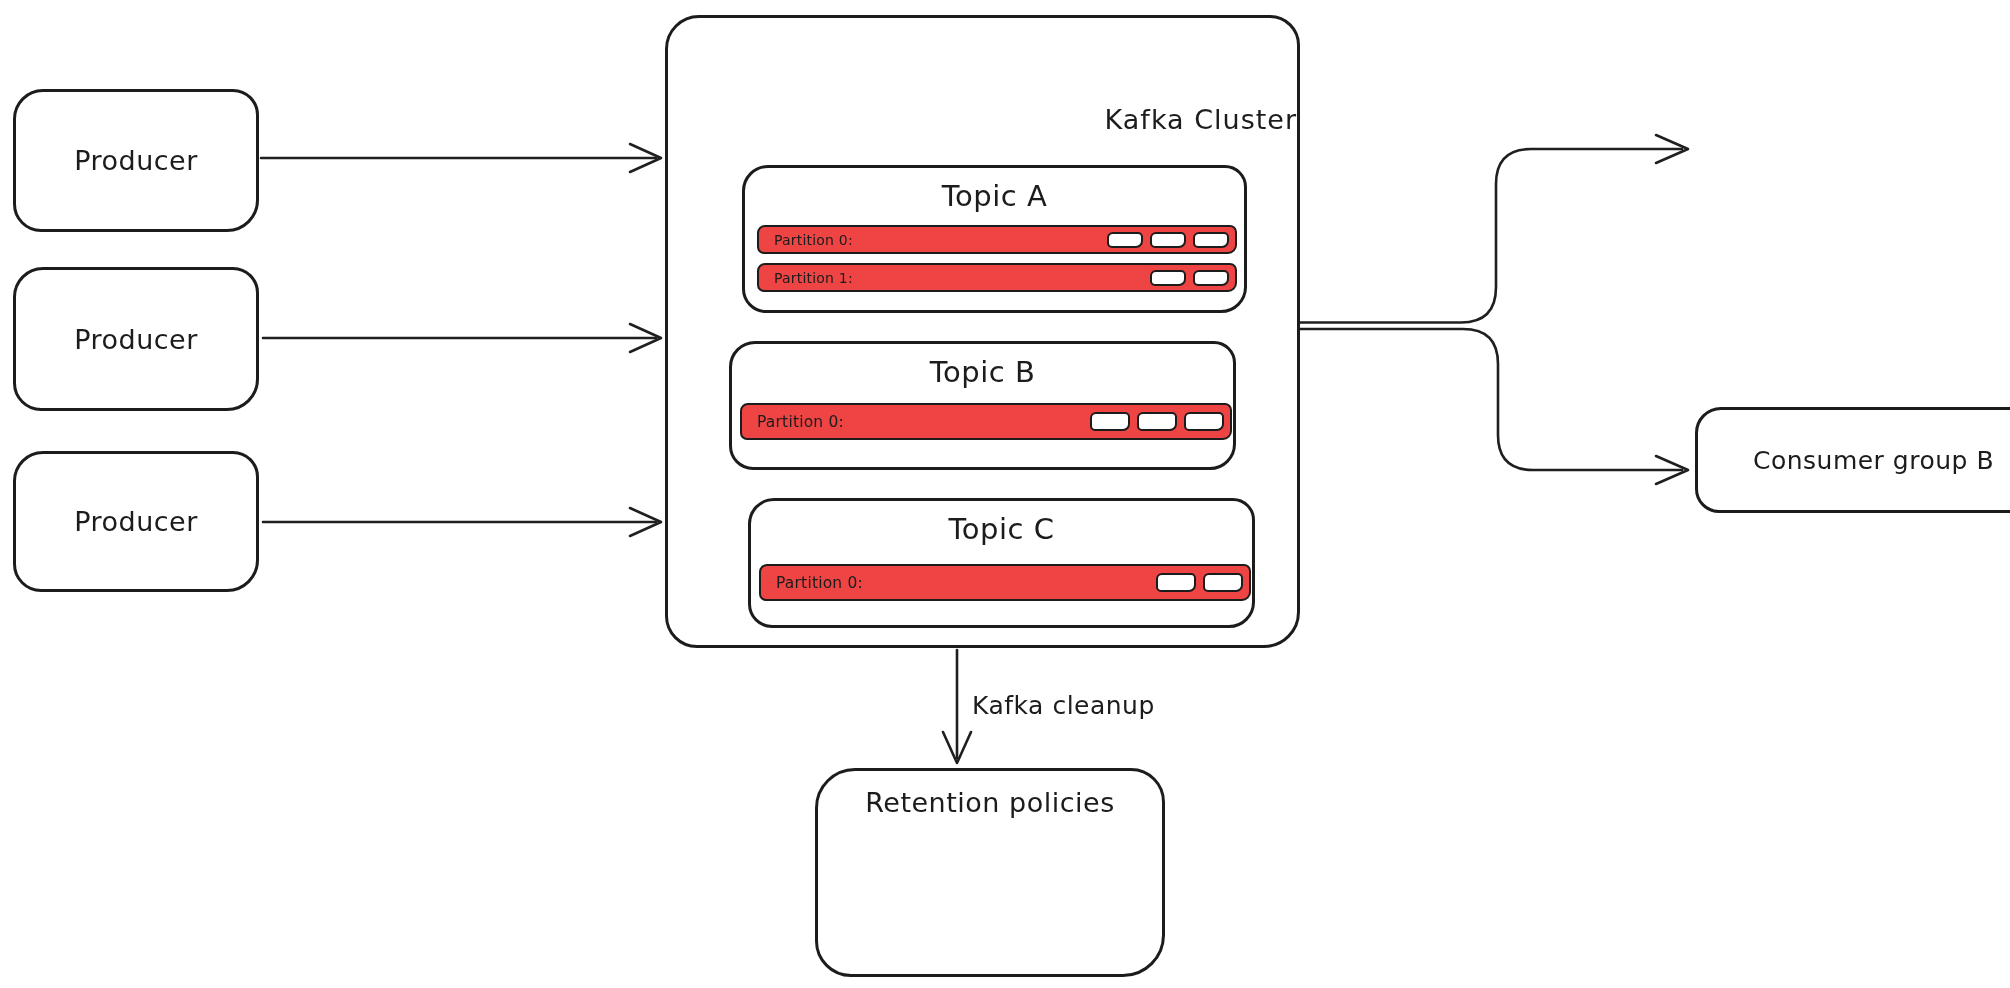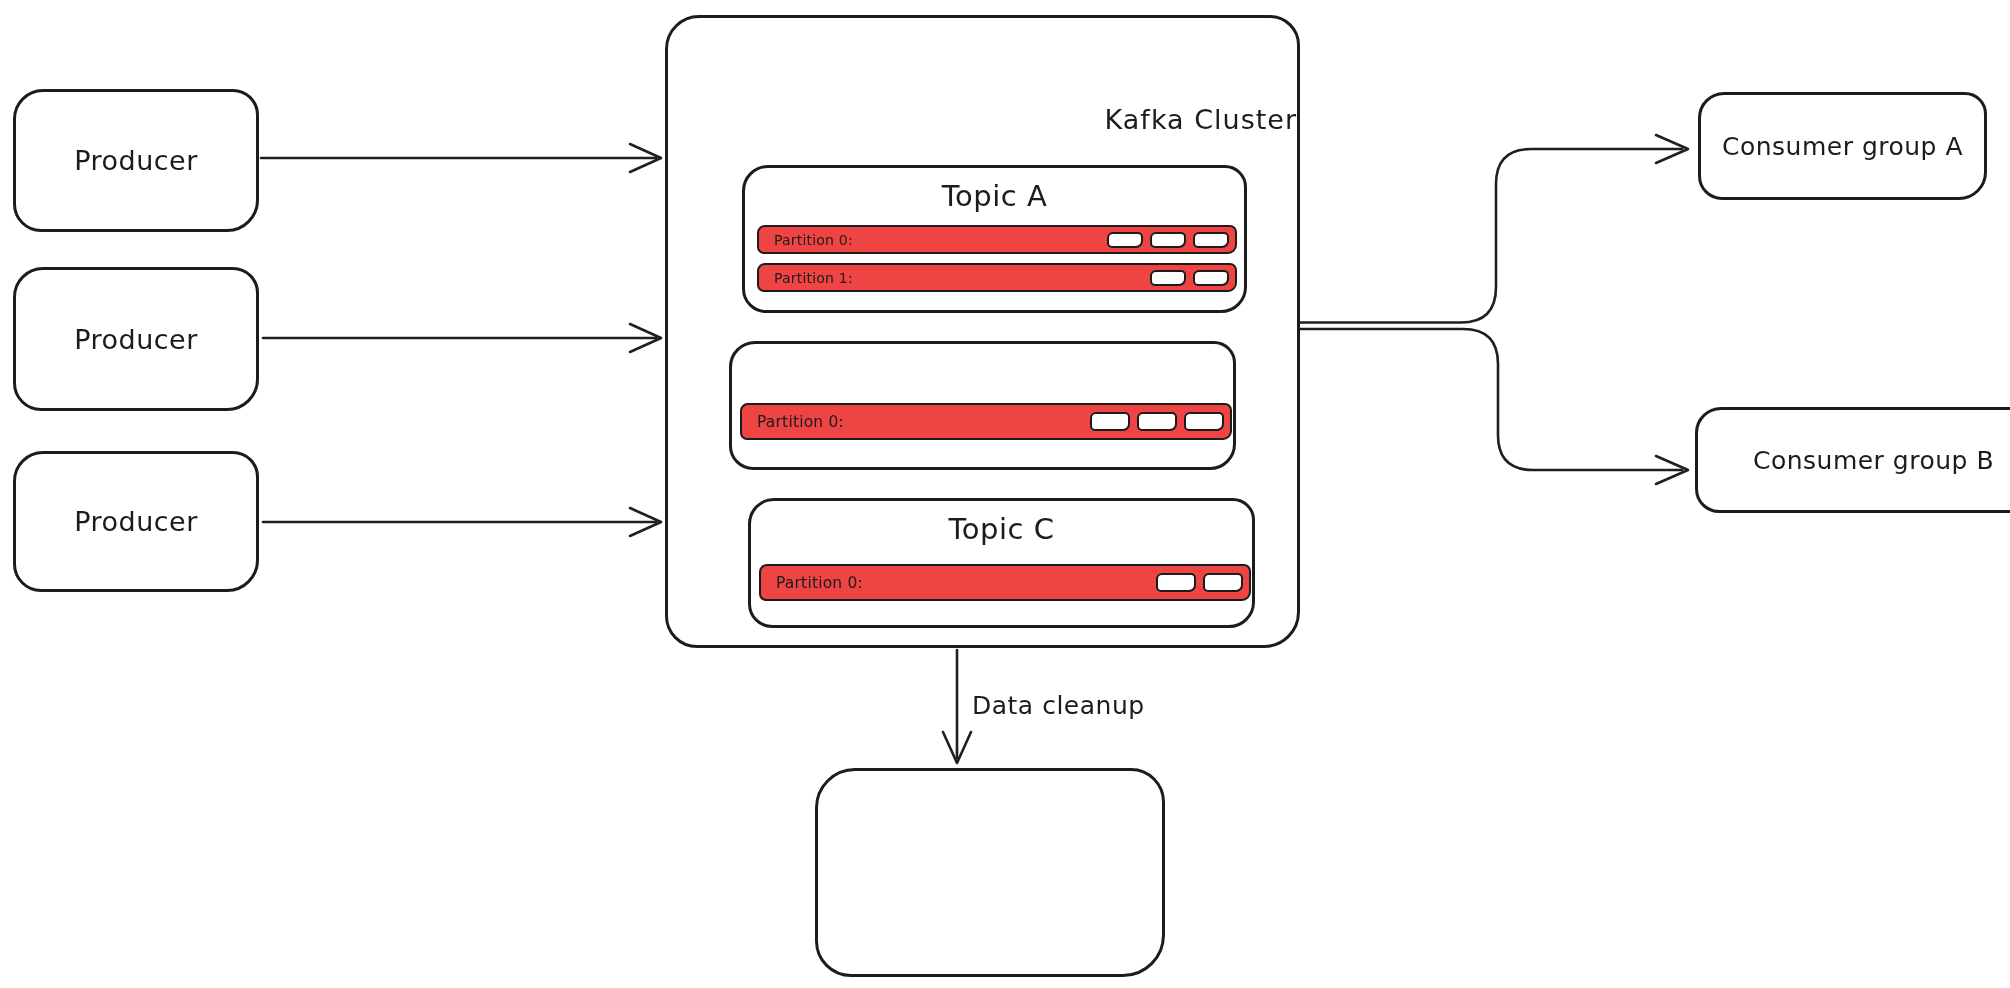--- a/index.html
+++ b/index.html
@@ -135,20 +135,21 @@
     <div class="prow" style="left:12px;top:95px;width:480px;height:29px;">
       <span class="prow-label">Partition 1:</span>
       <span class="seg-wrap">
           <div class="segment"></div>
           <div class="segment"></div>
         </span>
     </div>
   </div>
 
   <div class="box topic" style="left:729px;top:341px;width:507px;height:129px;">
+    <div class="topic-title">Topic B</div>
     <div class="prow row-lg" style="left:8px;top:59px;width:492px;height:37px;">
       <span class="prow-label">Partition 0:</span>
       <span class="seg-wrap">
           <div class="segment"></div>
           <div class="segment"></div>
           <div class="segment"></div>
         </span>
     </div>
   </div>
 
@@ -156,25 +157,23 @@
     <div class="topic-title">Topic C</div>
     <div class="prow row-lg" style="left:8px;top:63px;width:492px;height:37px;">
       <span class="prow-label">Partition 0:</span>
       <span class="seg-wrap">
           <div class="segment"></div>
           <div class="segment"></div>
         </span>
     </div>
   </div>
 
-  <div class="box node consumer" style="left:1698px;top:92px;width:289px;height:108px;">
-    <span>Consumer group A</span>
-  </div>
   <div class="box node consumer" style="left:1695px;top:407px;width:357px;height:106px;">
     <span>Consumer group B</span>
   </div>
 
-  <div class="cleanup-label">Data cleanup</div>
+  <div class="cleanup-label">Kafka cleanup</div>
 
   <div class="box retention">
+    <div class="retention-title">Retention policies</div>
   </div>
 
 </div>
 
 </body></html>

